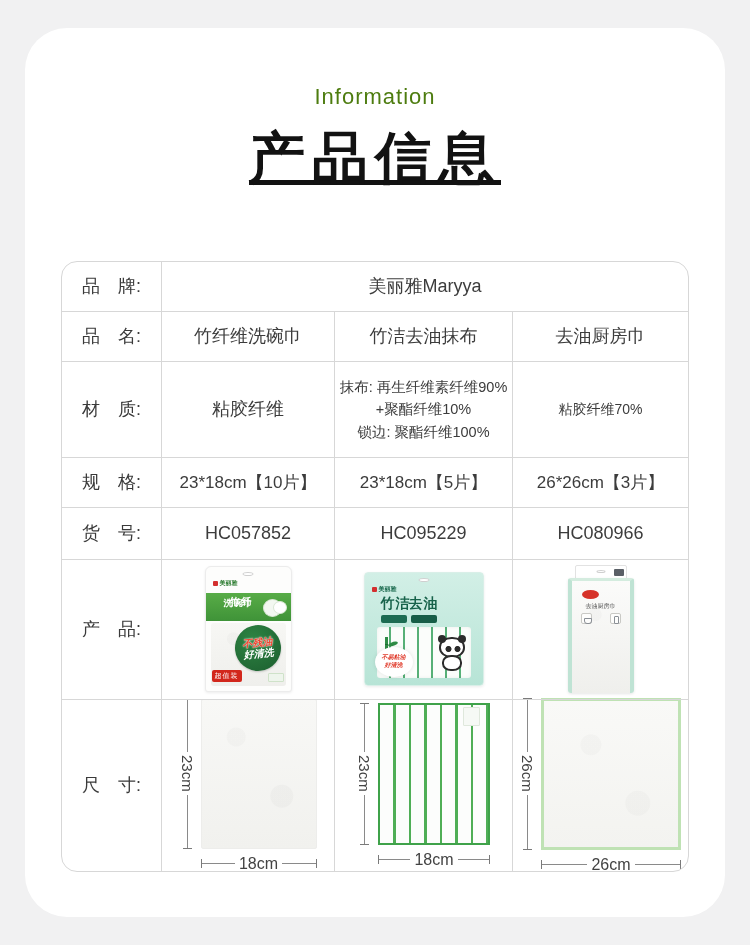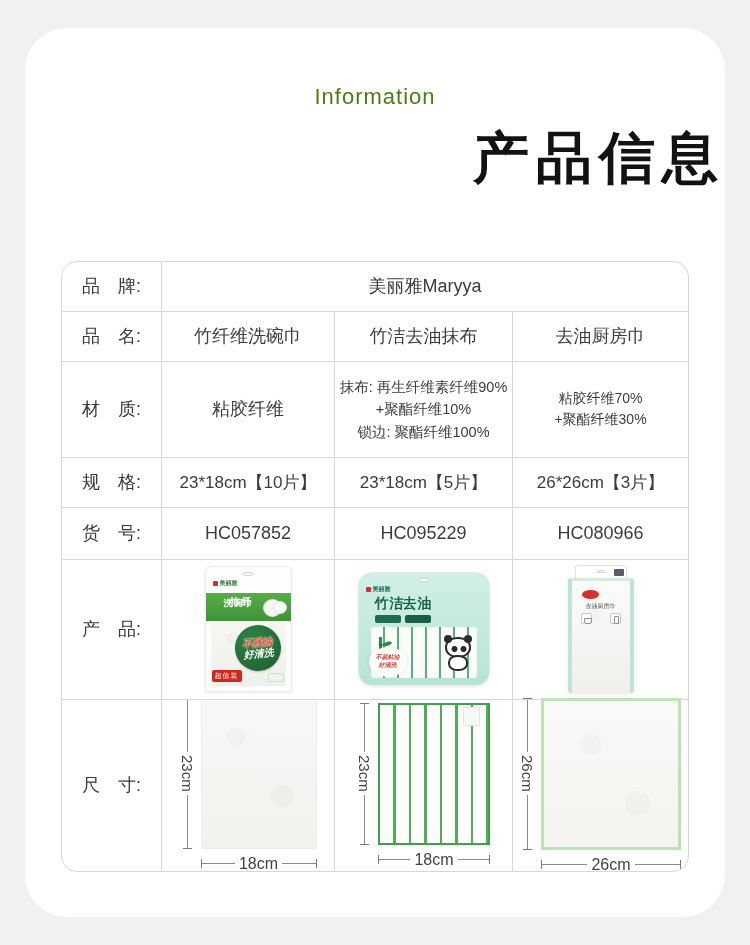--- a/index.html
+++ b/index.html
@@ -12,23 +12,23 @@
   }
   .card{
     position:absolute;left:25px;top:28px;width:700px;height:889px;
     background:#ffffff;border-radius:42px;
   }
   .subtitle{
     margin-top:56px;text-align:center;
     font-size:22px;line-height:1.2;color:#4d7c0f;letter-spacing:1px;
   }
   .title{
-    margin-top:16px;text-align:right;
+    margin-top:16px;text-align:center;
     font-size:56px;line-height:1.15;color:#121212;
-    font-weight:900;letter-spacing:7px;
+    font-weight:900;letter-spacing:7px;text-decoration:underline;
   }
   
   .info-table{
     width:628px;margin:70px auto 0;
     display:grid;
     grid-template-columns:100px 173px 178px 175px;
     grid-template-rows:50px 50px 96px 50px 52px 140px 171px;
     border:1px solid #d7d7d7;border-radius:16px;overflow:hidden;
     background:#fff;
   }
@@ -75,21 +75,21 @@
     display:flex;flex-direction:column;align-items:center;justify-content:center;
     transform:rotate(-6deg);box-shadow:0 1px 2px rgba(0,0,0,.2);}
   .cbadge .rtxt{color:#ef4430;font-style:italic;font-weight:900;font-size:10px;
     text-shadow:0 0 2px #fff,0 0 1px #fff;line-height:1.15;}
   .cbadge .wtxt{color:#fff;font-style:italic;font-weight:800;font-size:10px;line-height:1.15;}
   .cornerb{position:absolute;left:6px;bottom:9px;background:#d2271c;color:#fff;
     font-size:7px;padding:1px 3px;border-radius:2px;letter-spacing:1px;}
   .minitag{position:absolute;right:7px;bottom:9px;width:16px;height:9px;
     background:#eef5ec;border:1px solid #cfe2c9;border-radius:1px;}
   
-  .pkg2{position:relative;width:132px;height:114px;border-radius:14px;
+  .pkg2{position:relative;width:120px;height:114px;border-radius:4px;
     background:linear-gradient(180deg,#d2efe6,#b7e4d6);
     border:1px solid #d9efe8;box-shadow:0 1px 3px rgba(0,0,0,.08);}
   .pkg2 .brandlogo{color:#1c6b4f;}
   .t2{position:absolute;top:22px;left:16px;font-size:14px;font-weight:900;
     color:#17624a;letter-spacing:1px;}
   .chip{position:absolute;top:42px;height:8px;width:26px;border-radius:2px;background:#1d6b52;}
   .chip.c2{left:46px;background:#175d47;}
   .chip.c1{left:16px;}
   .stripes2{position:absolute;left:12px;right:12px;top:54px;bottom:7px;border-radius:3px;
     background:repeating-linear-gradient(90deg,#fbfdfb 0 12px,#57b077 12px 14px);
@@ -185,21 +185,20 @@
 
     <div class="cell lab">材　质:</div>
     <div class="cell">粘胶纤维</div>
     <div class="cell multiline">
       <div>抹布: 再生纤维素纤维90%</div>
       <div>+聚酯纤维10%</div>
       <div>锁边: 聚酯纤维100%</div>
     </div>
     <div class="cell multiline17 lastcol">
       <div>粘胶纤维70%</div>
-      <div>+聚酯纤维30%</div>
     </div>
 
     <div class="cell lab">规　格:</div>
     <div class="cell spec">23*18cm【10片】</div>
     <div class="cell spec">23*18cm【5片】</div>
     <div class="cell spec lastcol">26*26cm【3片】</div>
 
     <div class="cell lab">货　号:</div>
     <div class="cell">HC057852</div>
     <div class="cell">HC095229</div>

